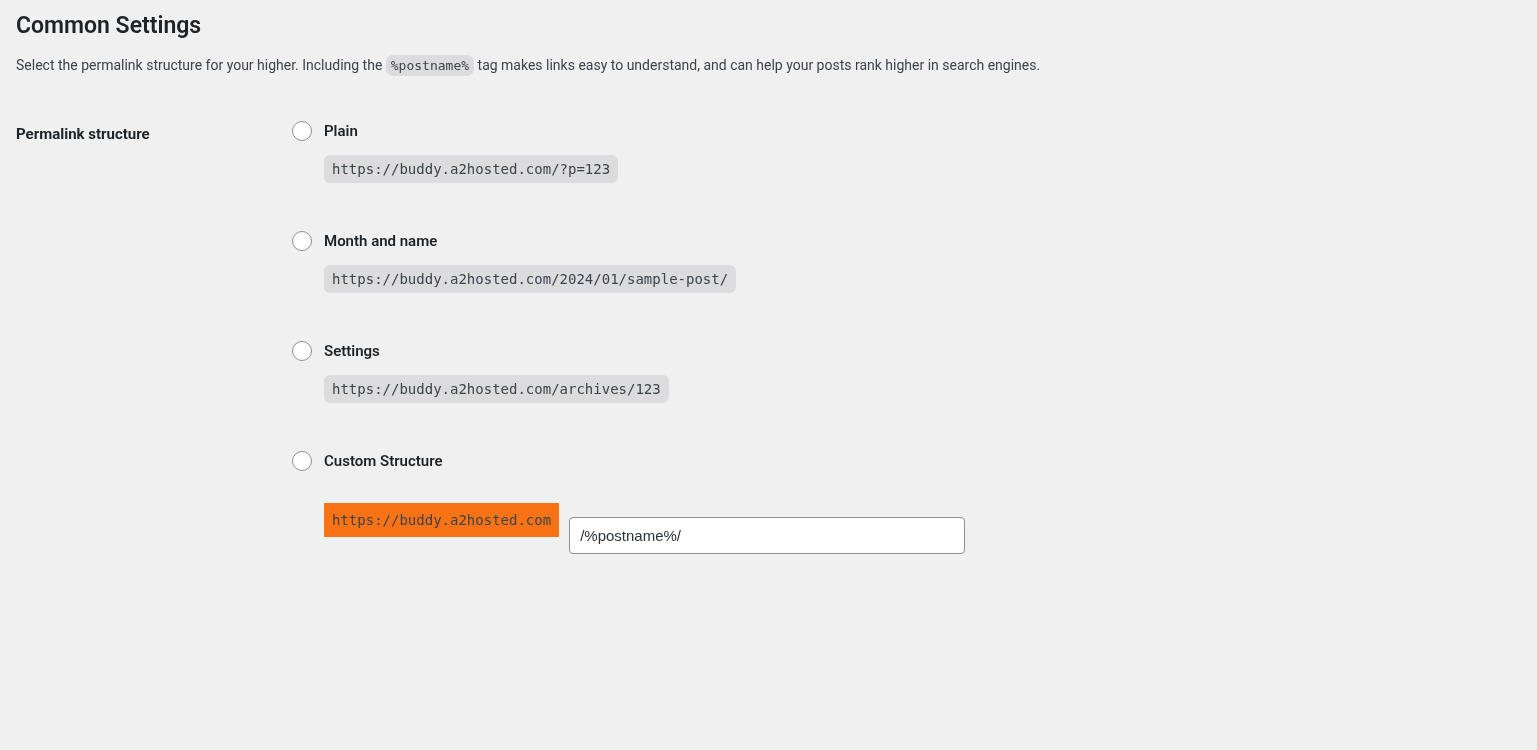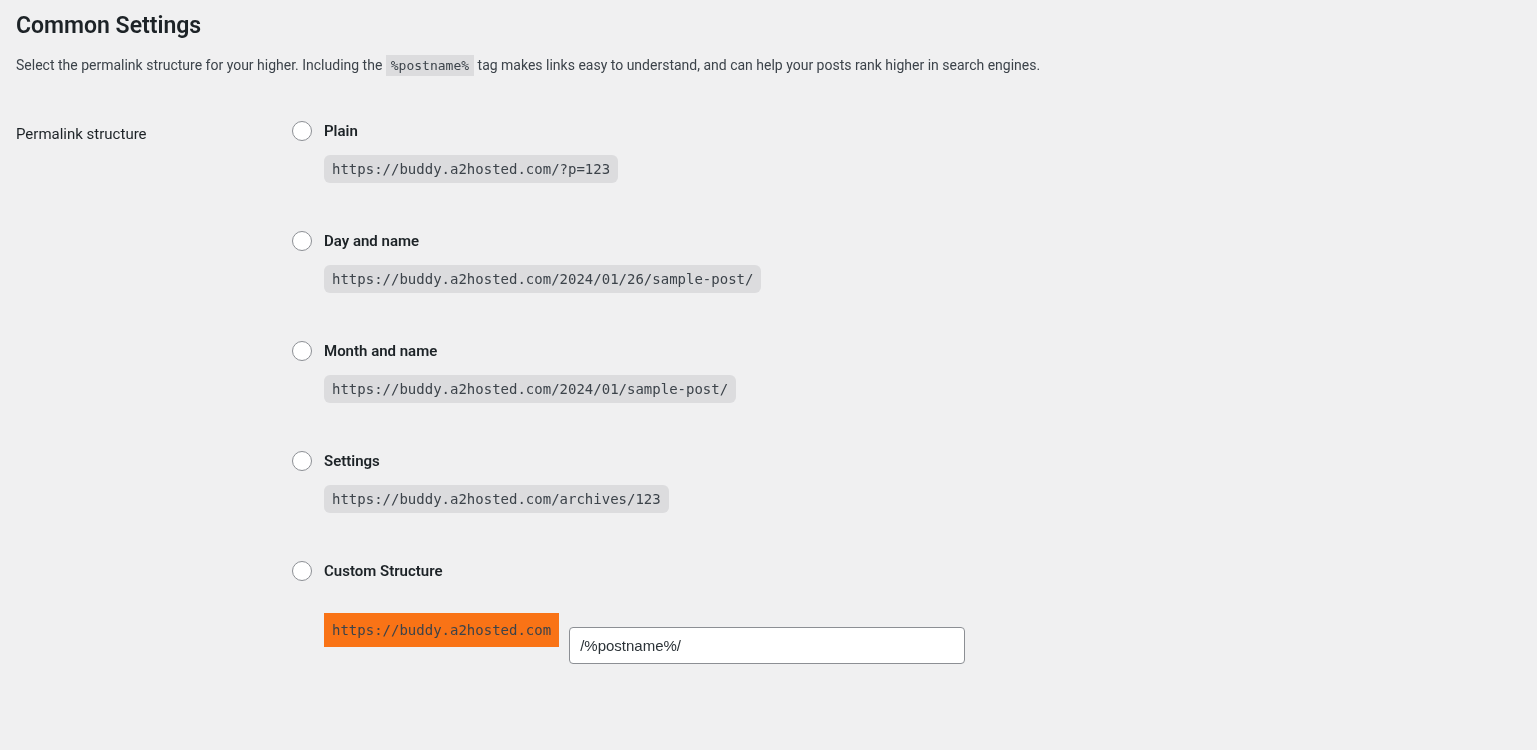--- a/index.html
+++ b/index.html
@@ -23,29 +23,30 @@
     .description {
       font-size: 14px;
       color: #3c434a;
       margin-bottom: 48px;
     }
     .description .inline-code {
       font-family: Consolas, Monaco, monospace;
       background: #dcdcde;
       padding: 3px 5px;
       font-size: 13px;
+      border-radius: 7px;
     }
     .form-table {
       display: flex;
       gap: 0;
     }
     .form-label-col {
       width: 276px;
       font-size: 15px;
-      font-weight: 400;
+      font-weight: 700;
       color: #1d2327;
       padding-top: 4px;
     }
     .form-content-col {
       flex: 1;
     }
     .radio-option {
       margin-bottom: 48px;
     }
     .radio-option:last-child {
@@ -139,27 +140,20 @@
   <div class="form-content-col">
 
     <div class="radio-option">
       <label class="radio-label-row">
         <input type="radio" name="permalink" class="radio-input" style="">
         <span class="radio-label-text">Plain</span>
       </label>
       <div class="code-example">https://buddy.a2hosted.com/?p=123</div>
     </div>
 
-    <div class="radio-option">
-      <label class="radio-label-row">
-        <input type="radio" name="permalink" class="radio-input" style="">
-        <span class="radio-label-text">Day and name</span>
-      </label>
-      <div class="code-example">https://buddy.a2hosted.com/2024/01/26/sample-post/</div>
-    </div>
 
     <div class="radio-option">
       <label class="radio-label-row">
         <input type="radio" name="permalink" class="radio-input" style="">
         <span class="radio-label-text">Month and name</span>
       </label>
       <div class="code-example">https://buddy.a2hosted.com/2024/01/sample-post/</div>
     </div>
 
     <div class="radio-option">

